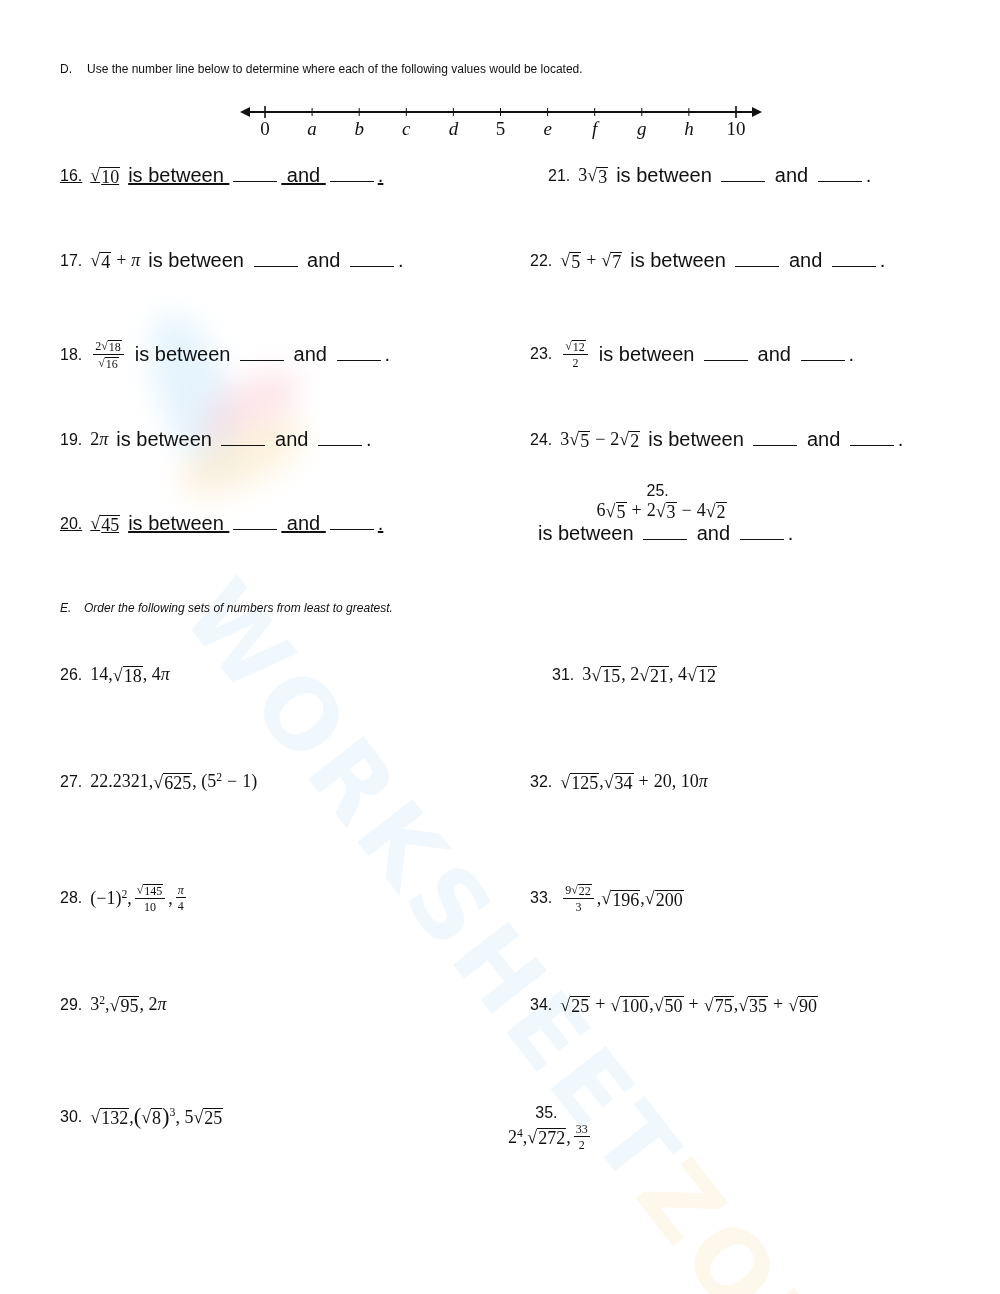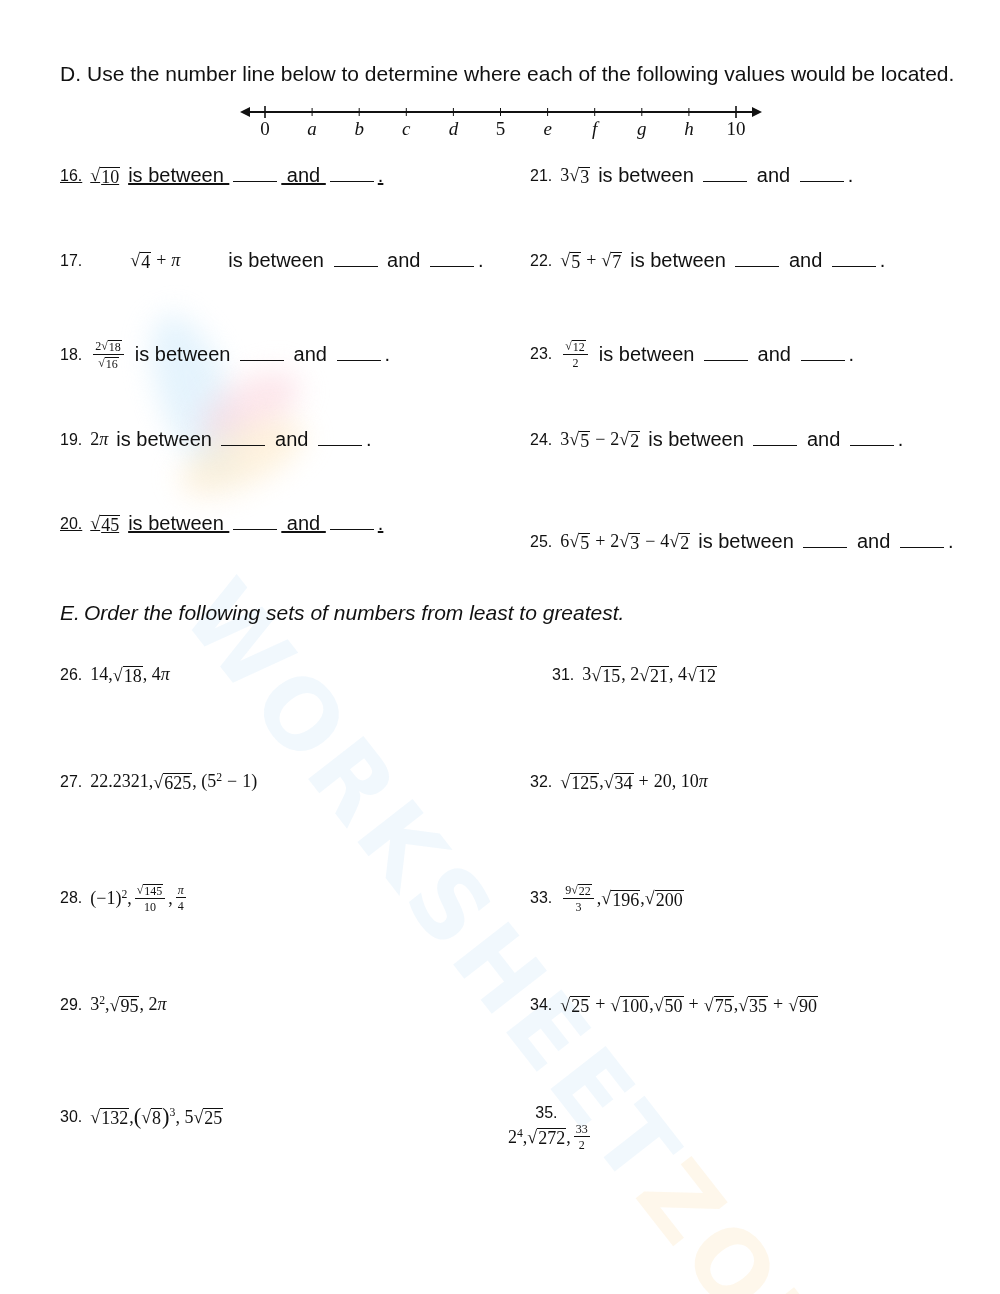--- a/index.html
+++ b/index.html
@@ -14,21 +14,21 @@
     position: absolute; left: 250px; top: 560px;
     transform: rotate(52deg); transform-origin: left top;
     font-family: "DejaVu Sans", sans-serif; font-weight: bold;
     font-size: 96px; letter-spacing: 6px;
     color: rgba(120, 190, 240, 0.10);
     white-space: nowrap;
   }
   .wm-text .zone { color: rgba(250, 190, 90, 0.12); }
 
   .content { position: absolute; inset: 0; z-index: 1; }
-  .heading { position: absolute; left: 60px; font-size: 21px; }
+  .heading { position: absolute; left: 60px; font-size: 12px; }
   .heading .letter { display: inline-block; width: 27px; }
 
   .numline { position: absolute; left: 240px; top: 103px; width: 522px; height: 40px; }
   .numline svg { position: absolute; left: 0; top: 0; }
   .nl-label {
     position: absolute; top: 15px; transform: translateX(-50%);
     font-family: "Liberation Serif", serif; font-size: 19px;
   }
   .nl-label.var { font-style: italic; }
 
@@ -104,21 +104,21 @@
       <div class="problem" style="left: 60px; top: 164px; text-decoration: underline;">
         <span class="num">16.</span>
         <span class="expr">
           <span class="rad">
             <span class="sym">√</span>
             <span class="under">10</span>
           </span>
         </span>
         <span class="txt"><span>is between </span><span class="blank"></span><span> and </span><span class="blank"></span><span>.</span></span>
       </div>
-      <div class="problem" style="left: 60px; top: 249px; gap: 40px;">
+      <div class="problem" style="left: 60px; top: 249px;">
         <span class="num">17.</span>
         <span class="expr">
           <span class="rad">
             <span class="sym">√</span>
             <span class="under">4</span>
           </span>
           <span class="op">+</span>
           <span class="it">π</span>
         </span>
         <span class="txt"><span>is between </span><span class="blank"></span><span> and </span><span class="blank"></span><span>.</span></span>
@@ -150,21 +150,21 @@
       <div class="problem" style="left: 60px; top: 512px; text-decoration: underline;">
         <span class="num">20.</span>
         <span class="expr">
           <span class="rad">
             <span class="sym">√</span>
             <span class="under">45</span>
           </span>
         </span>
         <span class="txt"><span>is between </span><span class="blank"></span><span> and </span><span class="blank"></span><span>.</span></span>
       </div>
-      <div class="problem" style="left: 530px; top: 164px;">
+      <div class="problem" style="left: 548px; top: 164px;">
         <span class="num">21.</span>
         <span class="expr">
           <span>3</span>
           <span class="rad">
             <span class="sym">√</span>
             <span class="under">3</span>
           </span>
         </span>
         <span class="txt"><span>is between </span><span class="blank"></span><span> and </span><span class="blank"></span><span>.</span></span>
       </div>
@@ -206,21 +206,21 @@
           </span>
           <span class="op">−</span>
           <span>2</span>
           <span class="rad">
             <span class="sym">√</span>
             <span class="under">2</span>
           </span>
         </span>
         <span class="txt"><span>is between </span><span class="blank"></span><span> and </span><span class="blank"></span><span>.</span></span>
       </div>
-      <div class="problem" style="left: 530px; top: 530px;">
+      <div class="problem" style="left: 530px; top: 482px; flex-direction: column;">
         <span class="num">25.</span>
         <span class="expr">
           <span>6</span>
           <span class="rad">
             <span class="sym">√</span>
             <span class="under">5</span>
           </span>
           <span class="op">+</span>
           <span>2</span>
           <span class="rad">

